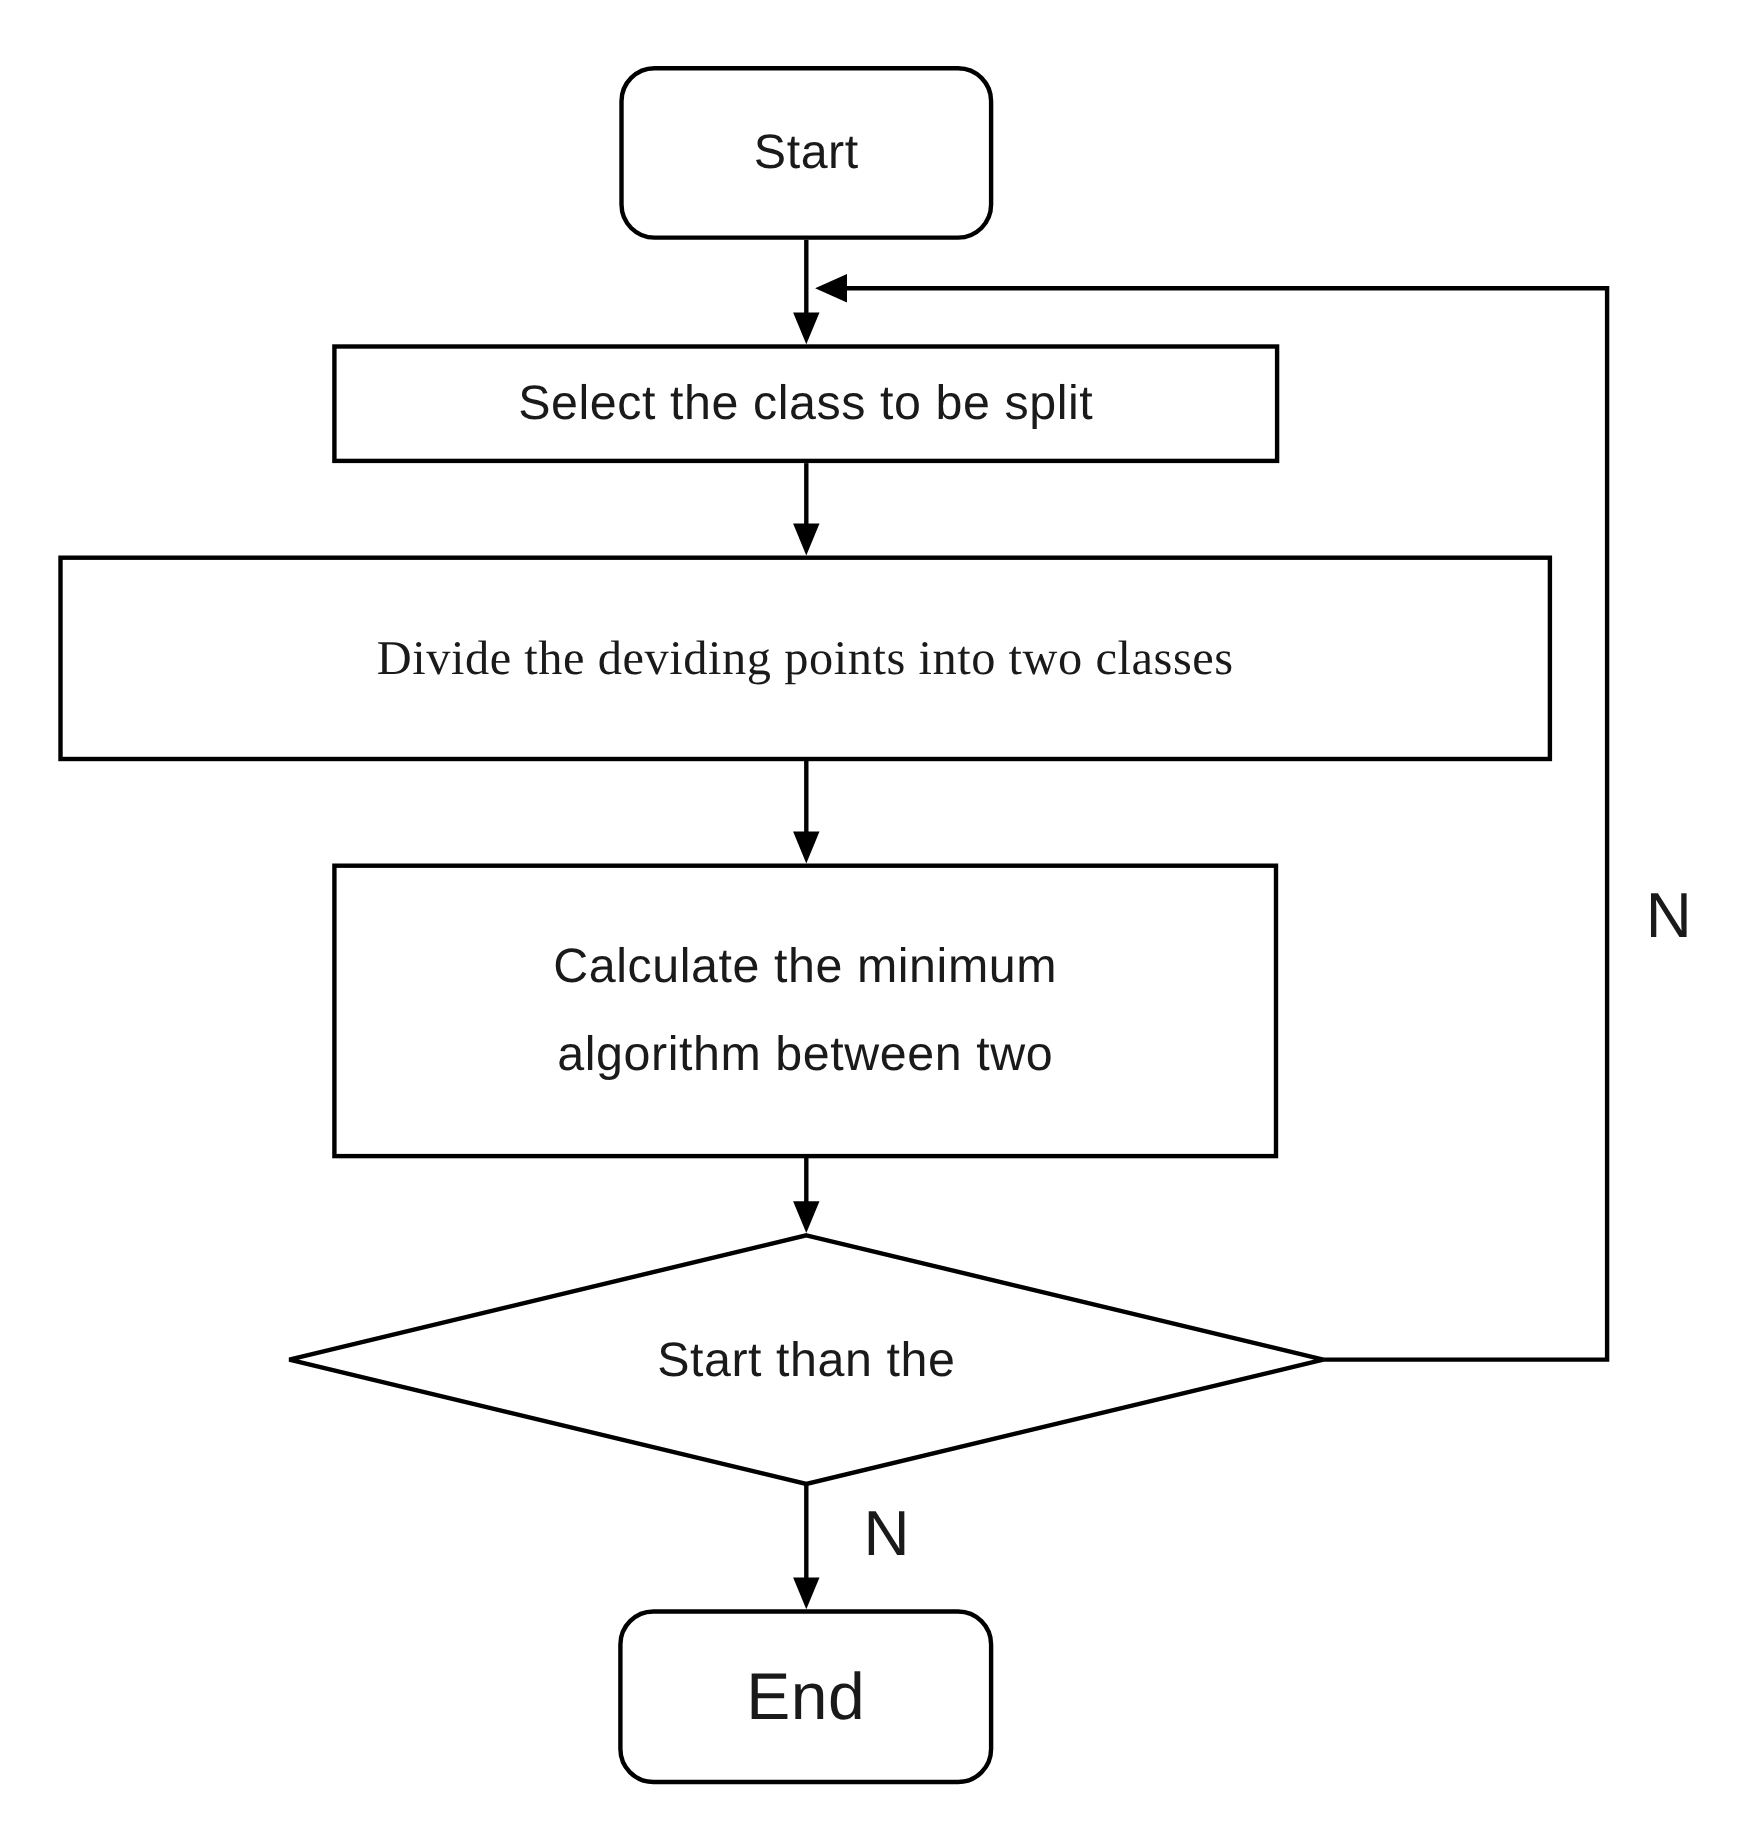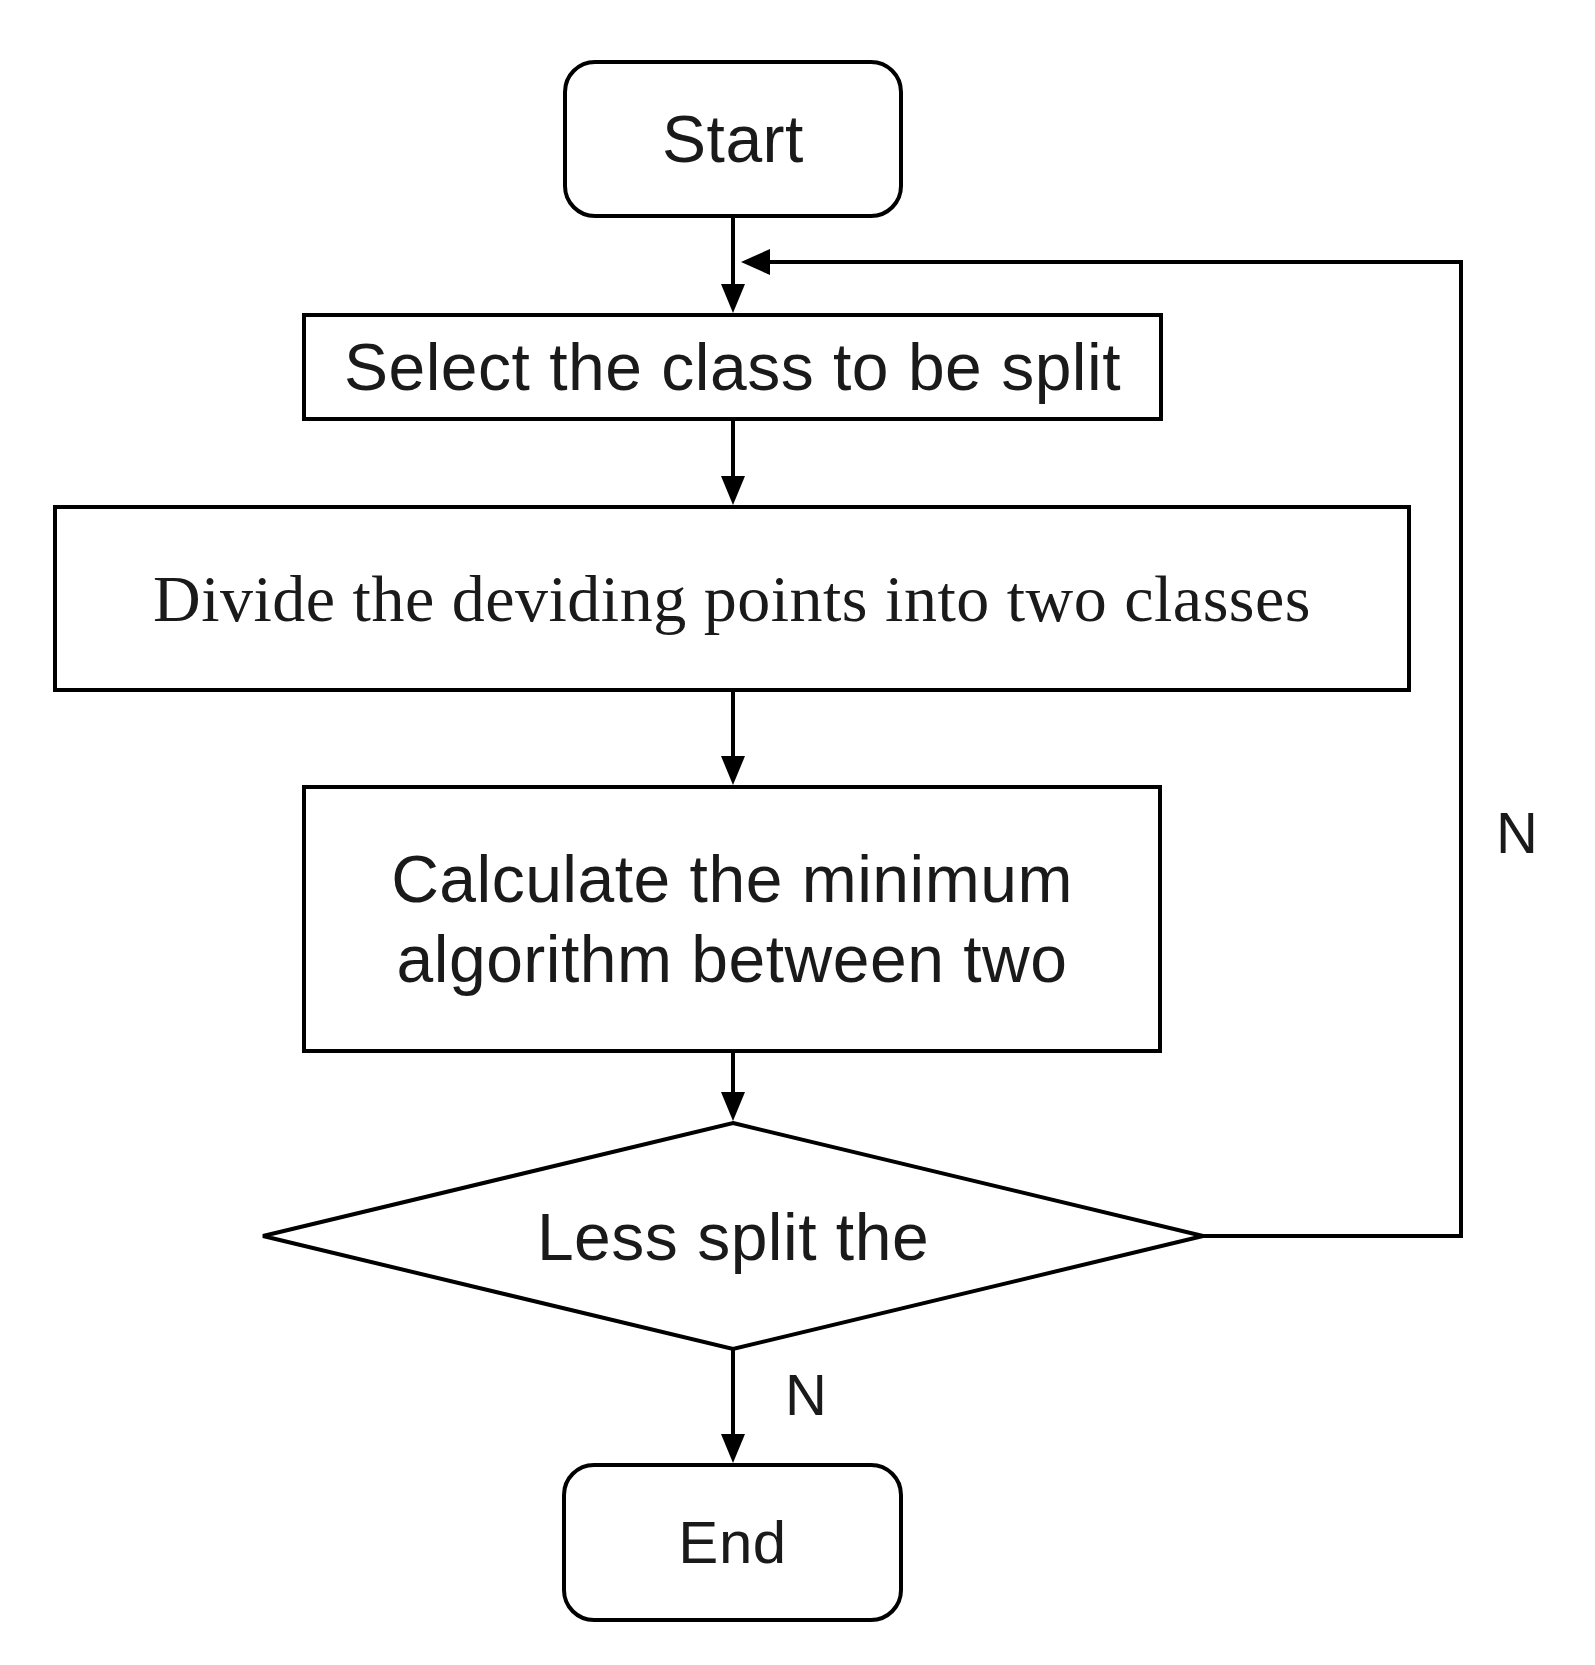--- a/index.html
+++ b/index.html
@@ -23,21 +23,21 @@
     width: 1595px;
     height: 1665px;
   }
   .node-label {
     position: absolute;
     display: flex;
     flex-direction: column;
     align-items: center;
     justify-content: center;
     text-align: center;
-    font-size: 66px;
+    font-size: 44px;
     line-height: 76px;
     color: #1a1a1a;
     letter-spacing: 0.5px;
   }
   .node-label span { display: block; }
   #start-label   { left: 565px;  top: 62px;   width: 336px;  height: 154px; }
   #select-label  { left: 304px;  top: 315px;  width: 857px;  height: 104px; }
   #divide-label  { left: 55px;   top: 507px;  width: 1354px; height: 183px; line-height: 77px; font-family: Liberation Serif, serif; }
   #calc-label    { left: 304px;  top: 787px;  width: 856px;  height: 264px; line-height: 80px; }
   #decision-label{ left: 433px;  top: 1156px; width: 600px;  height: 162px; line-height: 74px; }
@@ -101,21 +101,21 @@
   <div class="node-label" id="divide-label">
     <span>Divide the deviding points into two classes</span>
   </div>
 
   <div class="node-label" id="calc-label">
     <span>Calculate the minimum</span>
     <span>algorithm between two</span>
   </div>
 
   <div class="node-label" id="decision-label">
-    <span>Less split the</span>
+    <span>Start than the</span>
   </div>
 
   <div class="node-label" id="end-label">
     <span>End</span>
   </div>
 
   <div class="edge-label" id="n-loop-label">
     <span>N</span>
   </div>
 

